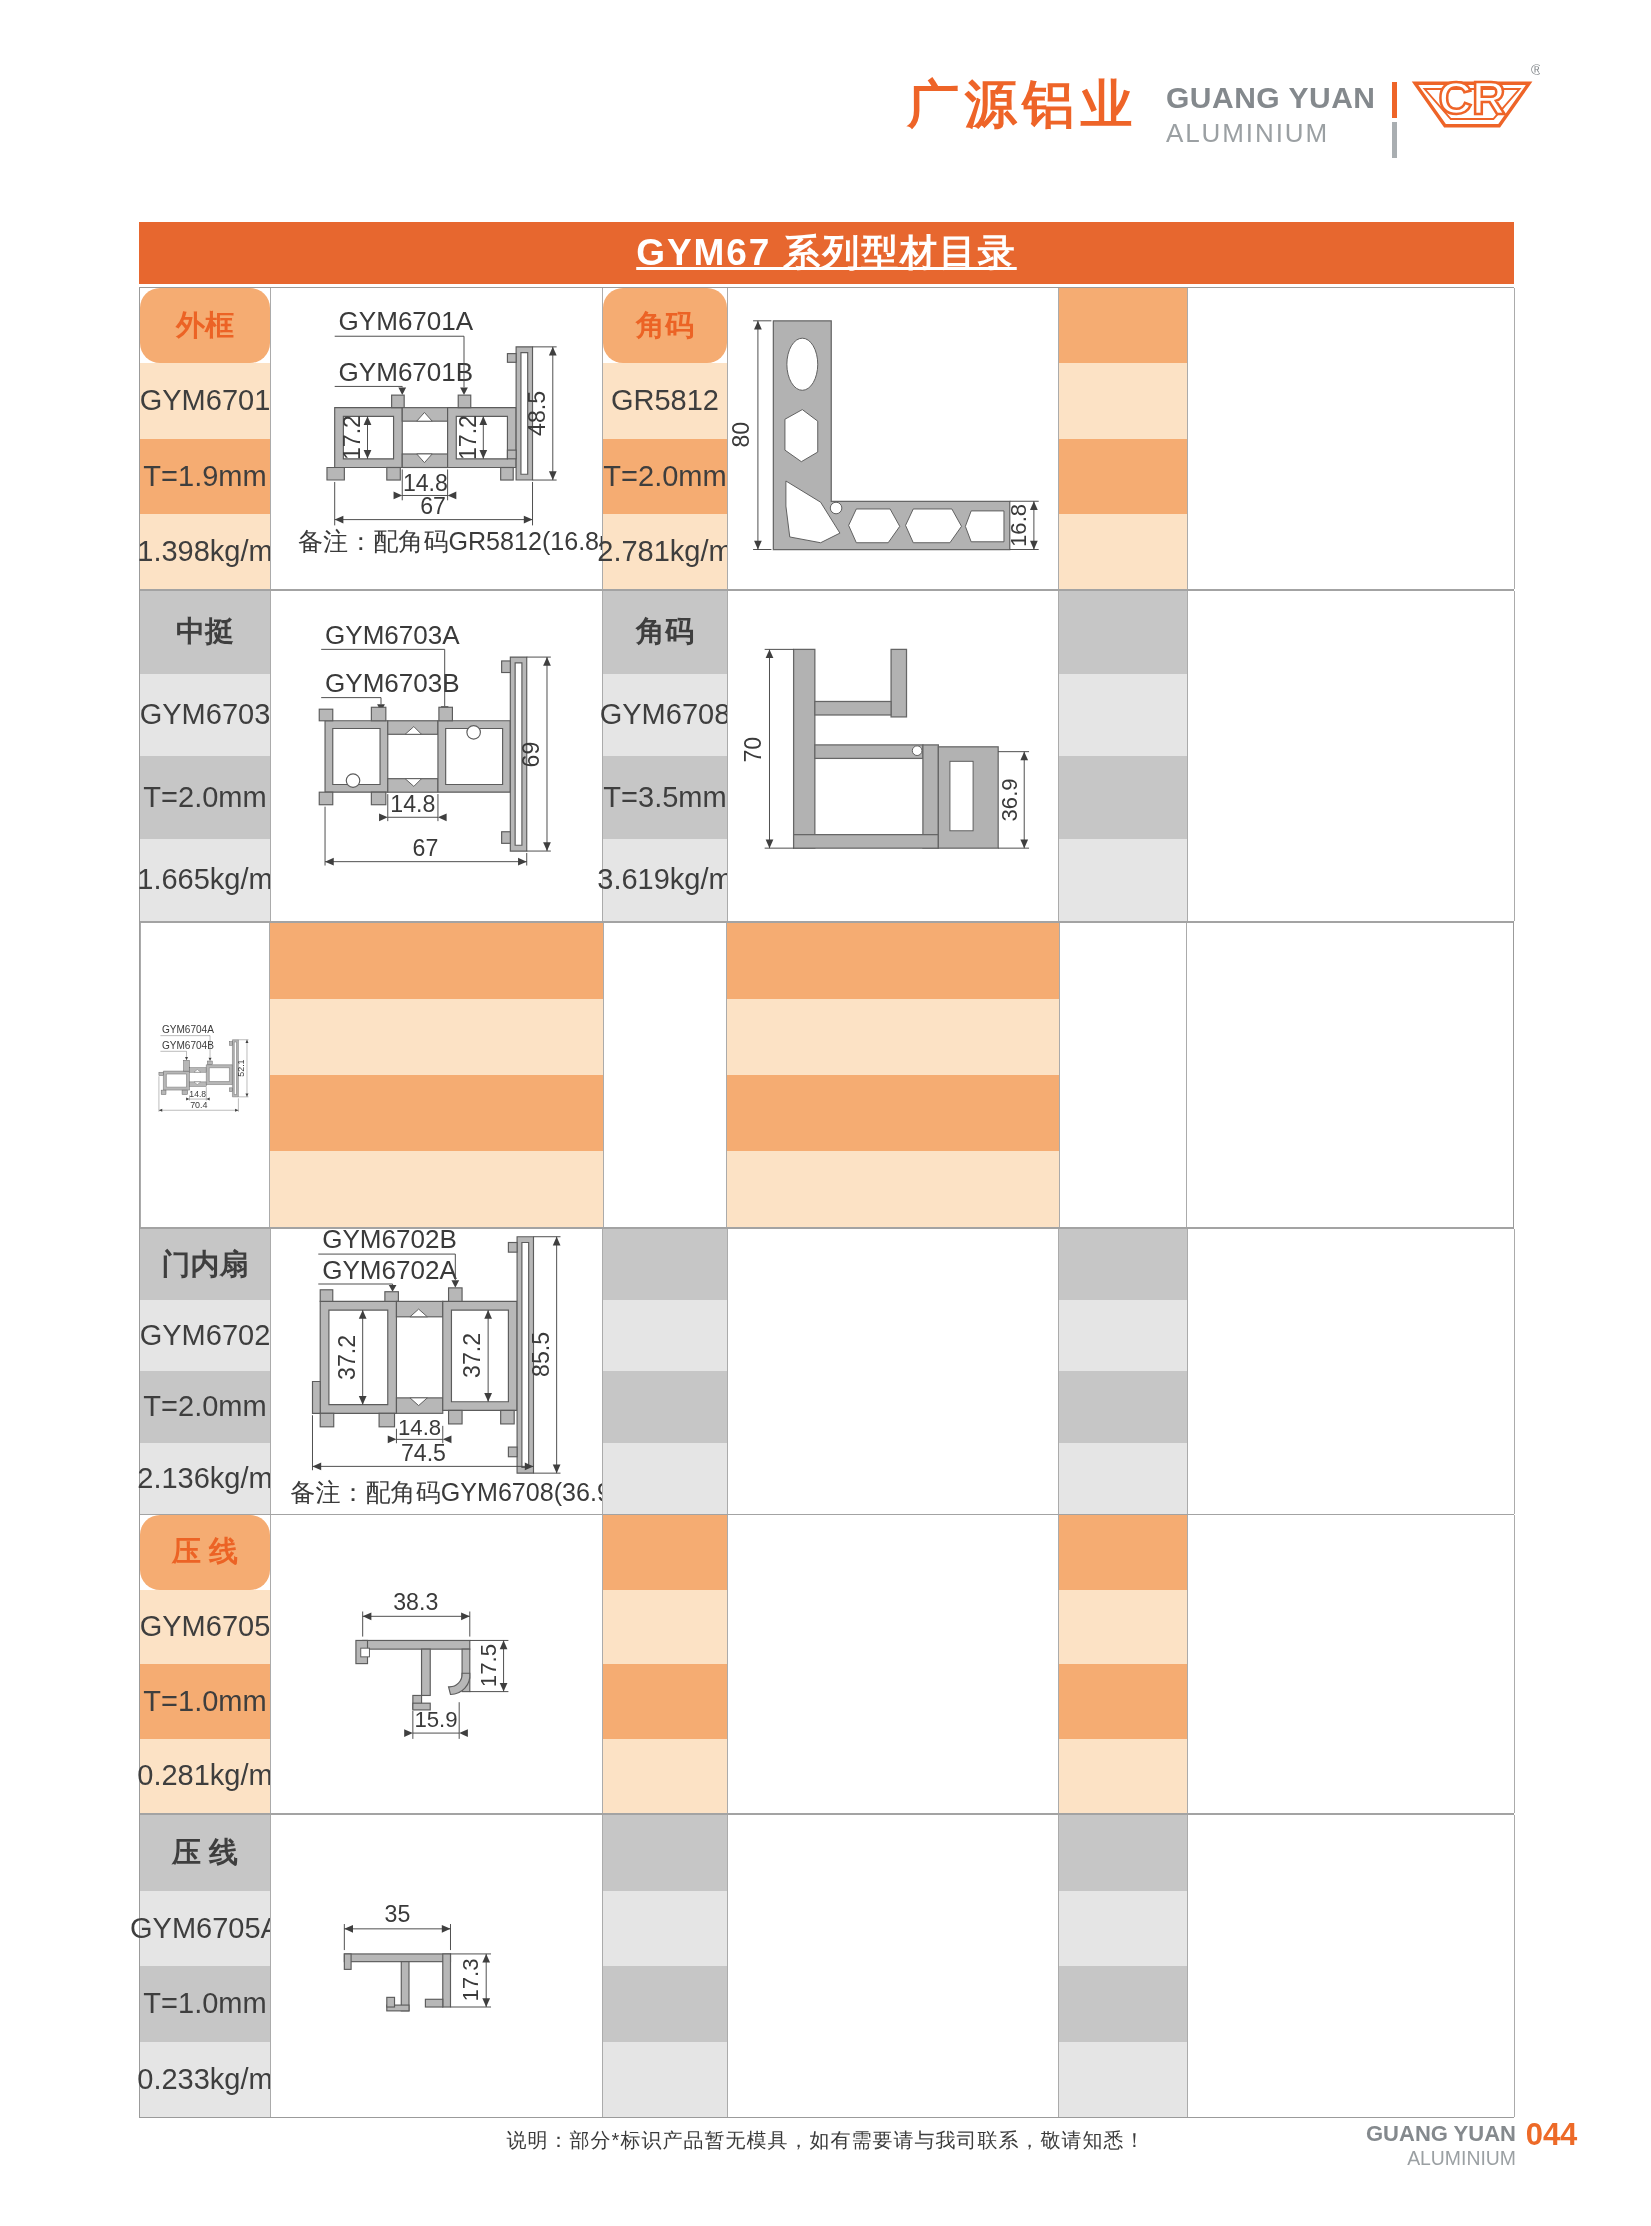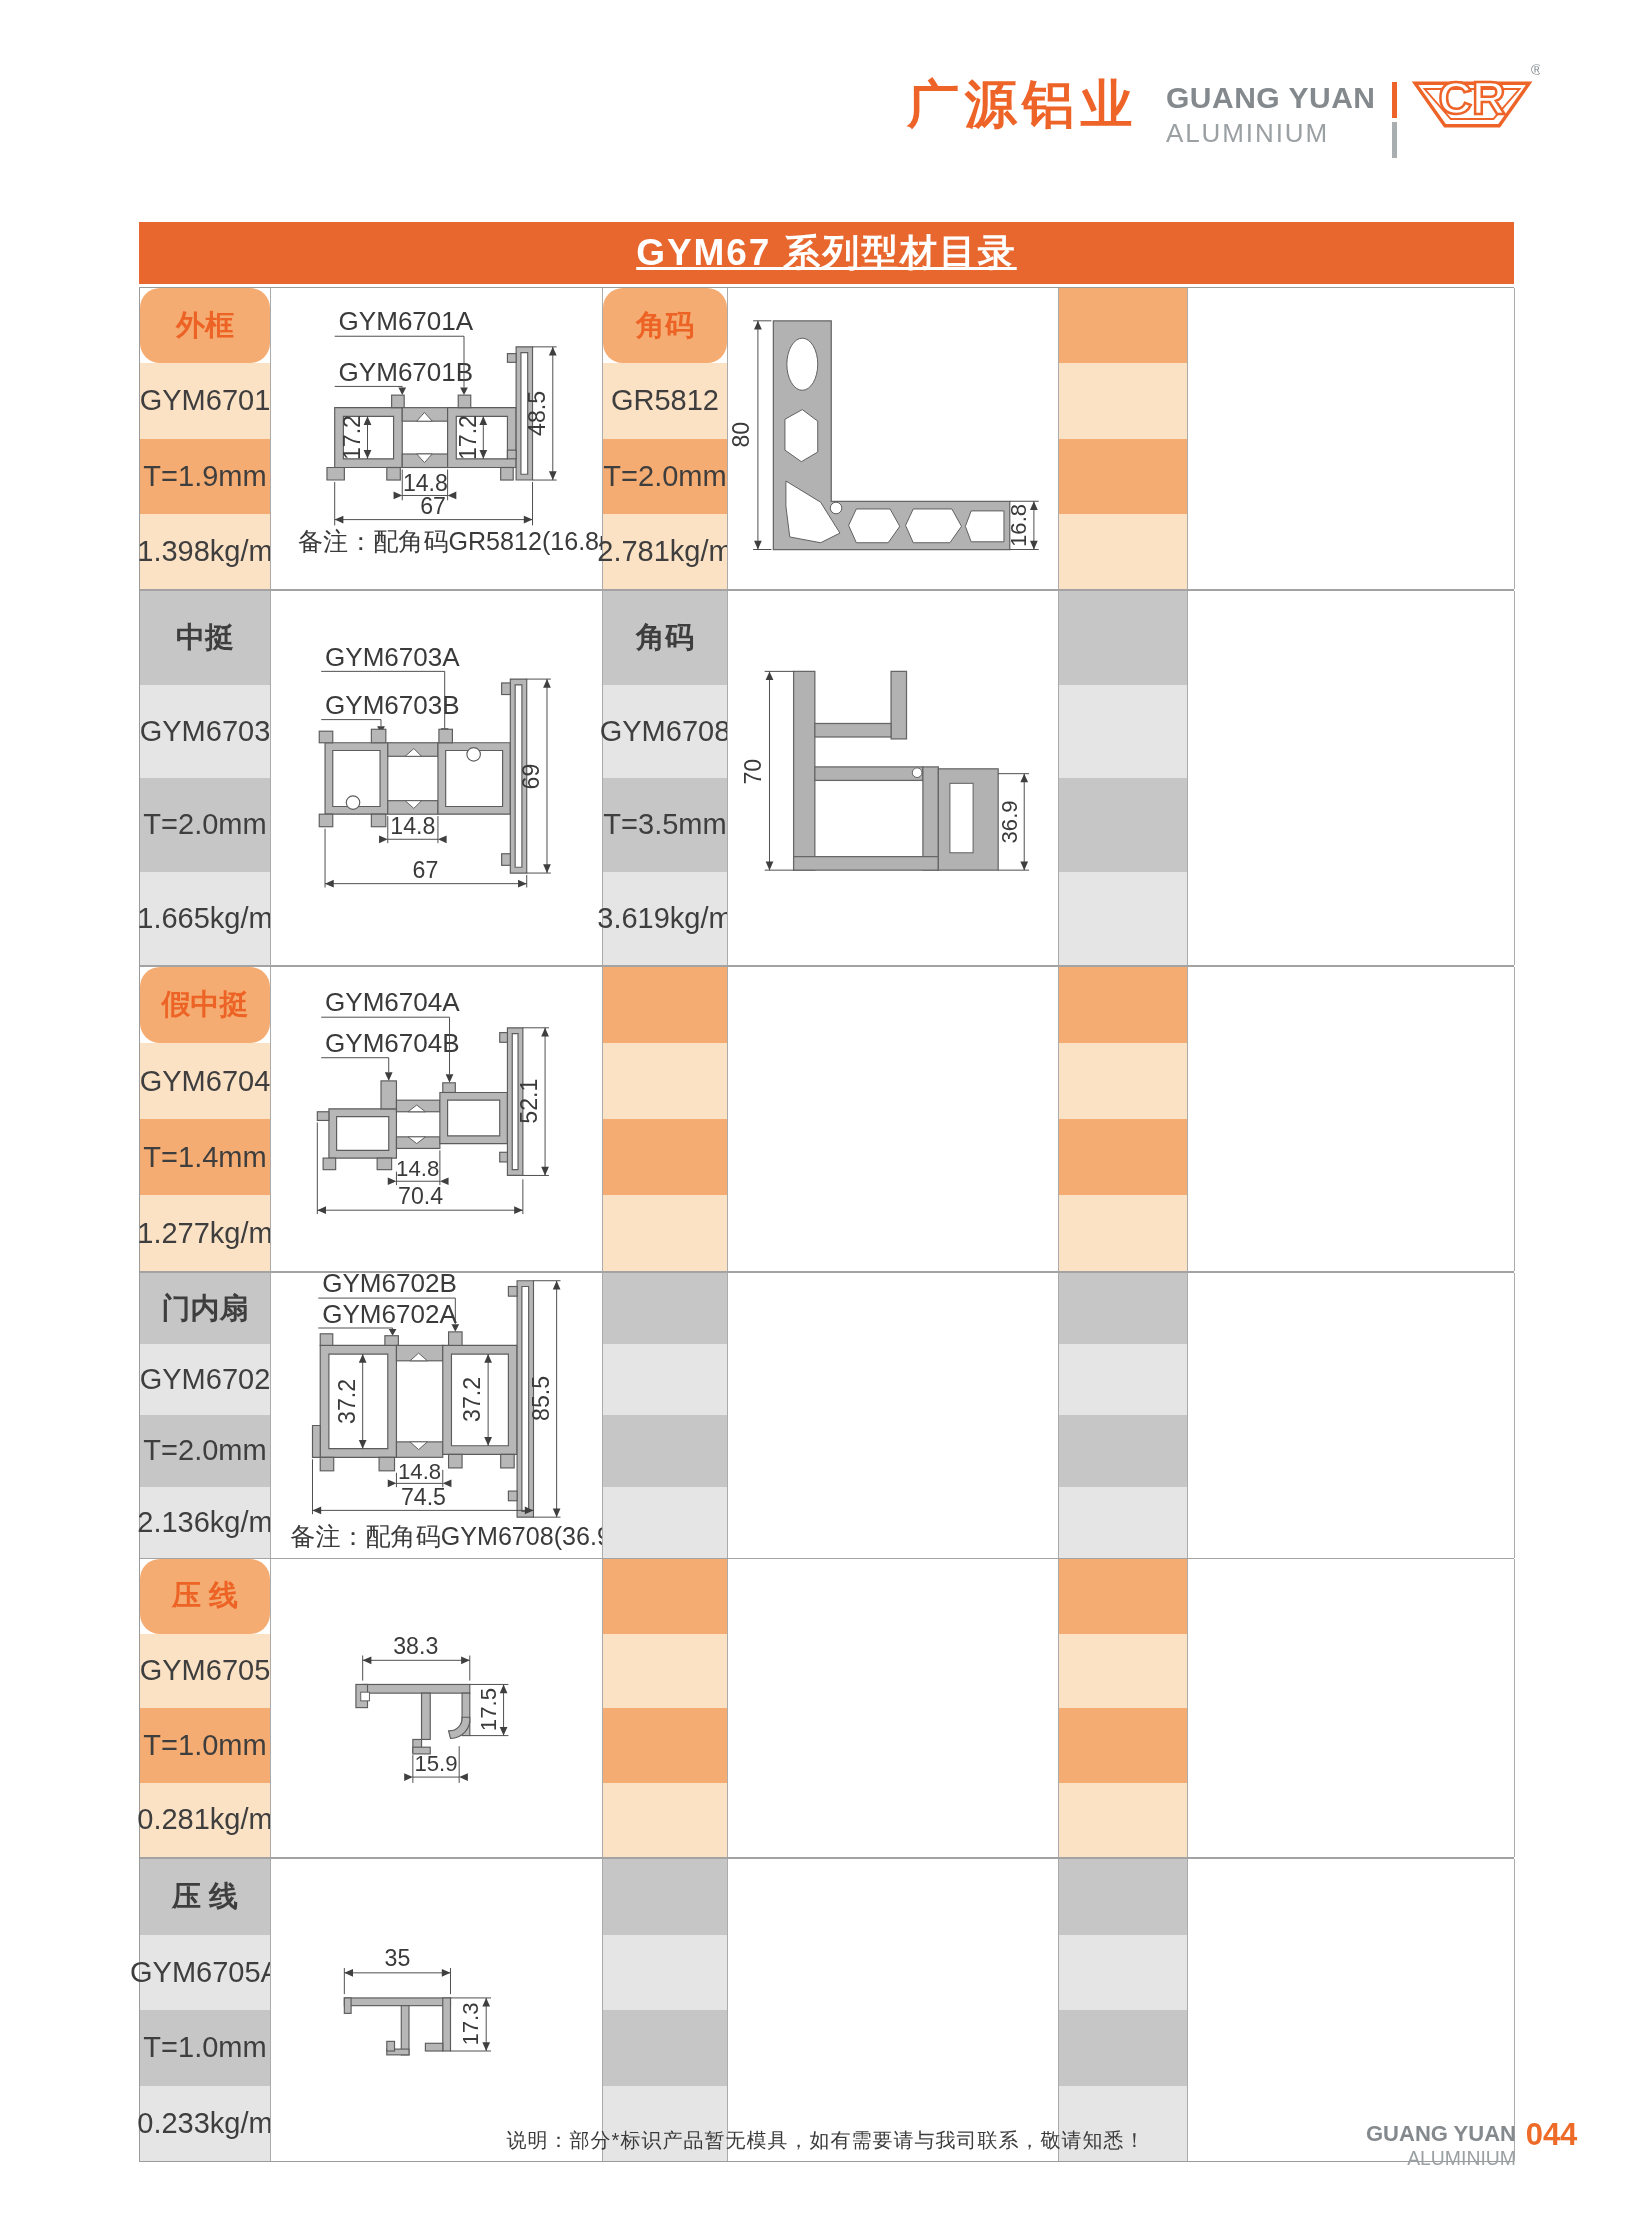--- a/index.html
+++ b/index.html
@@ -21,21 +21,21 @@
   .title-bar { position:absolute; left:139px; top:222px; width:1375px; height:62px;
                background:#E7672F; color:#fff; font-size:37px; font-weight:bold;
                display:flex; align-items:center; justify-content:center; letter-spacing:1.9px;text-decoration:underline; }
 
   
   .tbody { position:absolute; left:139px; top:287px; width:1375px;
            border:1px solid #9B9B9B; border-top:1px solid #9B9B9B; box-sizing:border-box; }
   .trow { display:grid; grid-template-columns:130px 333px 124px 332px 128px 328px;
           border-bottom:2.9px solid #A3A3A3; box-sizing:border-box; }
   .trow:last-child { border-bottom:none; }
-  .r1 { height:303px; } .r2 { height:376px; } .r3 { height:306px; }
+  .r1 { height:303px; } .r2 { height:332px; } .r3 { height:306px; }
   .r4 { height:286px; } .r5 { height:300px; } .r6 { height:302px; }
 
   .lcol { display:flex; flex-direction:column; }
   .lcol .cell { flex:1 1 25%; display:flex; align-items:center; justify-content:center;
                 font-size:29px; color:#3E3E3E; }
   .lcol .cat { font-weight:bold; }
   .row-orange .c1, .row-orange .c3 { background:#F5AC72; }
   .row-orange .c2, .row-orange .c4 { background:#FCE2C5; }
   .row-orange .cat { color:#EC6325;border-radius:20px; }
   .row-gray .c1, .row-gray .c3 { background:#C6C6C6; }
@@ -256,26 +256,20 @@
       <div class="lcol">
         <div class="cell c1"></div>
           <div class="cell c2"></div>
           <div class="cell c3"></div>
           <div class="cell c4"></div>
       </div>
       <div class="dcol"></div>
     </div>
 
     <div class="trow r3 row-orange">
-      <div class="lcol">
-        <div class="cell c1 cat">假中挺</div>
-        <div class="cell c2">GYM6704</div>
-        <div class="cell c3">T=1.4mm</div>
-        <div class="cell c4">1.277kg/m</div>
-      </div>
       <div class="dcol">
         <svg viewBox="0 0 343 315">
           <text class="lbl" x="56" y="46">GYM6704A</text>
           <text class="lbl" x="56" y="88">GYM6704B</text>
           <path class="dim" d="M52,52 H185 V111"></path>
             <polygon class="ar" points="181,111 189,111 185,120"></polygon>
           <path class="dim" d="M52,94 H122 V109"></path>
             <polygon class="ar" points="118,109 126,109 122,118"></polygon>
           <path class="prof" fill-rule="evenodd" d="M60,147 H130 V198 H60 Z M68,155 H122 V190 H68 Z"></path>
           <rect class="prof" x="114" y="118" width="16" height="29"></rect>

